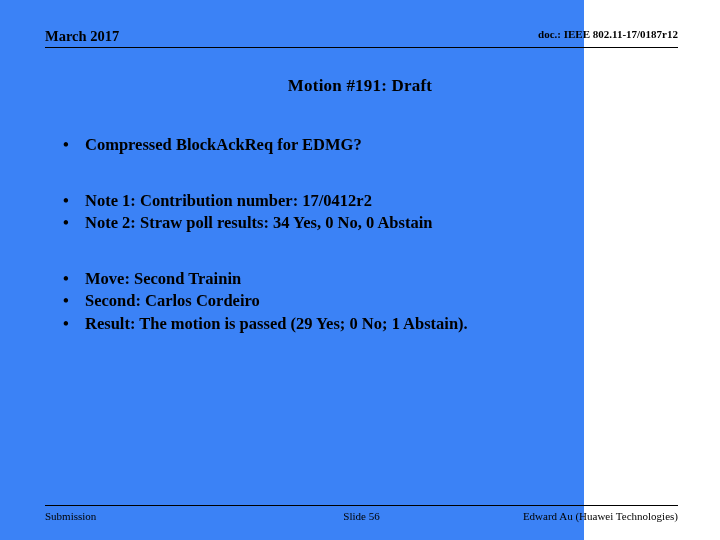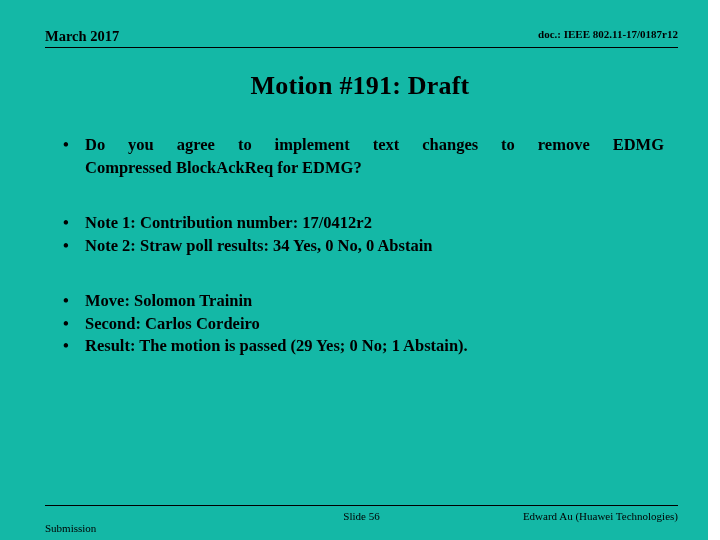--- a/index.html
+++ b/index.html
@@ -13,23 +13,23 @@
     overflow: hidden;
     font-family: "Liberation Serif", "DejaVu Serif", serif;
     color: #000000;
     position: relative;
   }
 
   .slide {
     position: absolute;
     left: 0;
     top: 0;
-    width: 708px;
+    width: 584px;
     height: 540px;
-    background: #14b8a6;
+    background: #3b82f6;
   }
 
   
   .header {
     position: absolute;
     left: 45px;
     top: 27px;
     width: 633px;
     height: 22px;
   }
@@ -60,21 +60,21 @@
     border-top: 1.4px solid #000000;
   }
 
   
   .title {
     position: absolute;
     left: 0;
     top: 70px;
     width: 720px;
     text-align: center;
-    font-size: 26px;
+    font-size: 17px;
     font-weight: bold;
     line-height: 32px;
     letter-spacing: 0.2px;
   }
 
   
   .body-area {
     position: absolute;
     left: 60px;
     top: 134px;
@@ -140,21 +140,20 @@
     width: 633px;
     height: 16px;
     font-size: 11px;
     line-height: 15px;
   }
   .footer-left {
     position: absolute;
     left: 0;
     top: 0;
     white-space: nowrap;
-    margin-top: 12px;
   }
   .footer-center {
     position: absolute;
     left: 0;
     top: 0;
     width: 633px;
     text-align: center;
     white-space: nowrap;
   }
   .footer-right {
@@ -176,41 +175,40 @@
   <div class="header-rule"></div>
 
   <div class="title">Motion #191:  Draft</div>
 
   <div class="body-area">
 
     <div class="bullet-group group-gap-1">
       <div class="bullet-row justified">
         <span class="bullet-mark">•</span>
         <span class="bullet-text">
-          <span class="line-just">Do you agree to implement text changes to remove EDMG</span>
           <span class="line-last">Compressed BlockAckReq for EDMG?</span>
         </span>
       </div>
     </div>
 
     <div class="bullet-group group-gap-2">
       <div class="bullet-row">
         <span class="bullet-mark">•</span>
         <span class="bullet-text">Note 1:  Contribution number:  17/0412r2</span>
       </div>
       <div class="bullet-row">
         <span class="bullet-mark">•</span>
         <span class="bullet-text">Note 2:  Straw poll results:  34 Yes, 0 No, 0 Abstain</span>
       </div>
     </div>
 
     <div class="bullet-group group-gap-3">
       <div class="bullet-row">
         <span class="bullet-mark">•</span>
-        <span class="bullet-text">Move:  Solomon Trainin</span>
+        <span class="bullet-text">Move:  Second Trainin</span>
       </div>
       <div class="bullet-row">
         <span class="bullet-mark">•</span>
         <span class="bullet-text">Second:  Carlos Cordeiro</span>
       </div>
       <div class="bullet-row">
         <span class="bullet-mark">•</span>
         <span class="bullet-text">Result:  The motion is passed (29 Yes; 0 No; 1 Abstain).</span>
       </div>
     </div>

